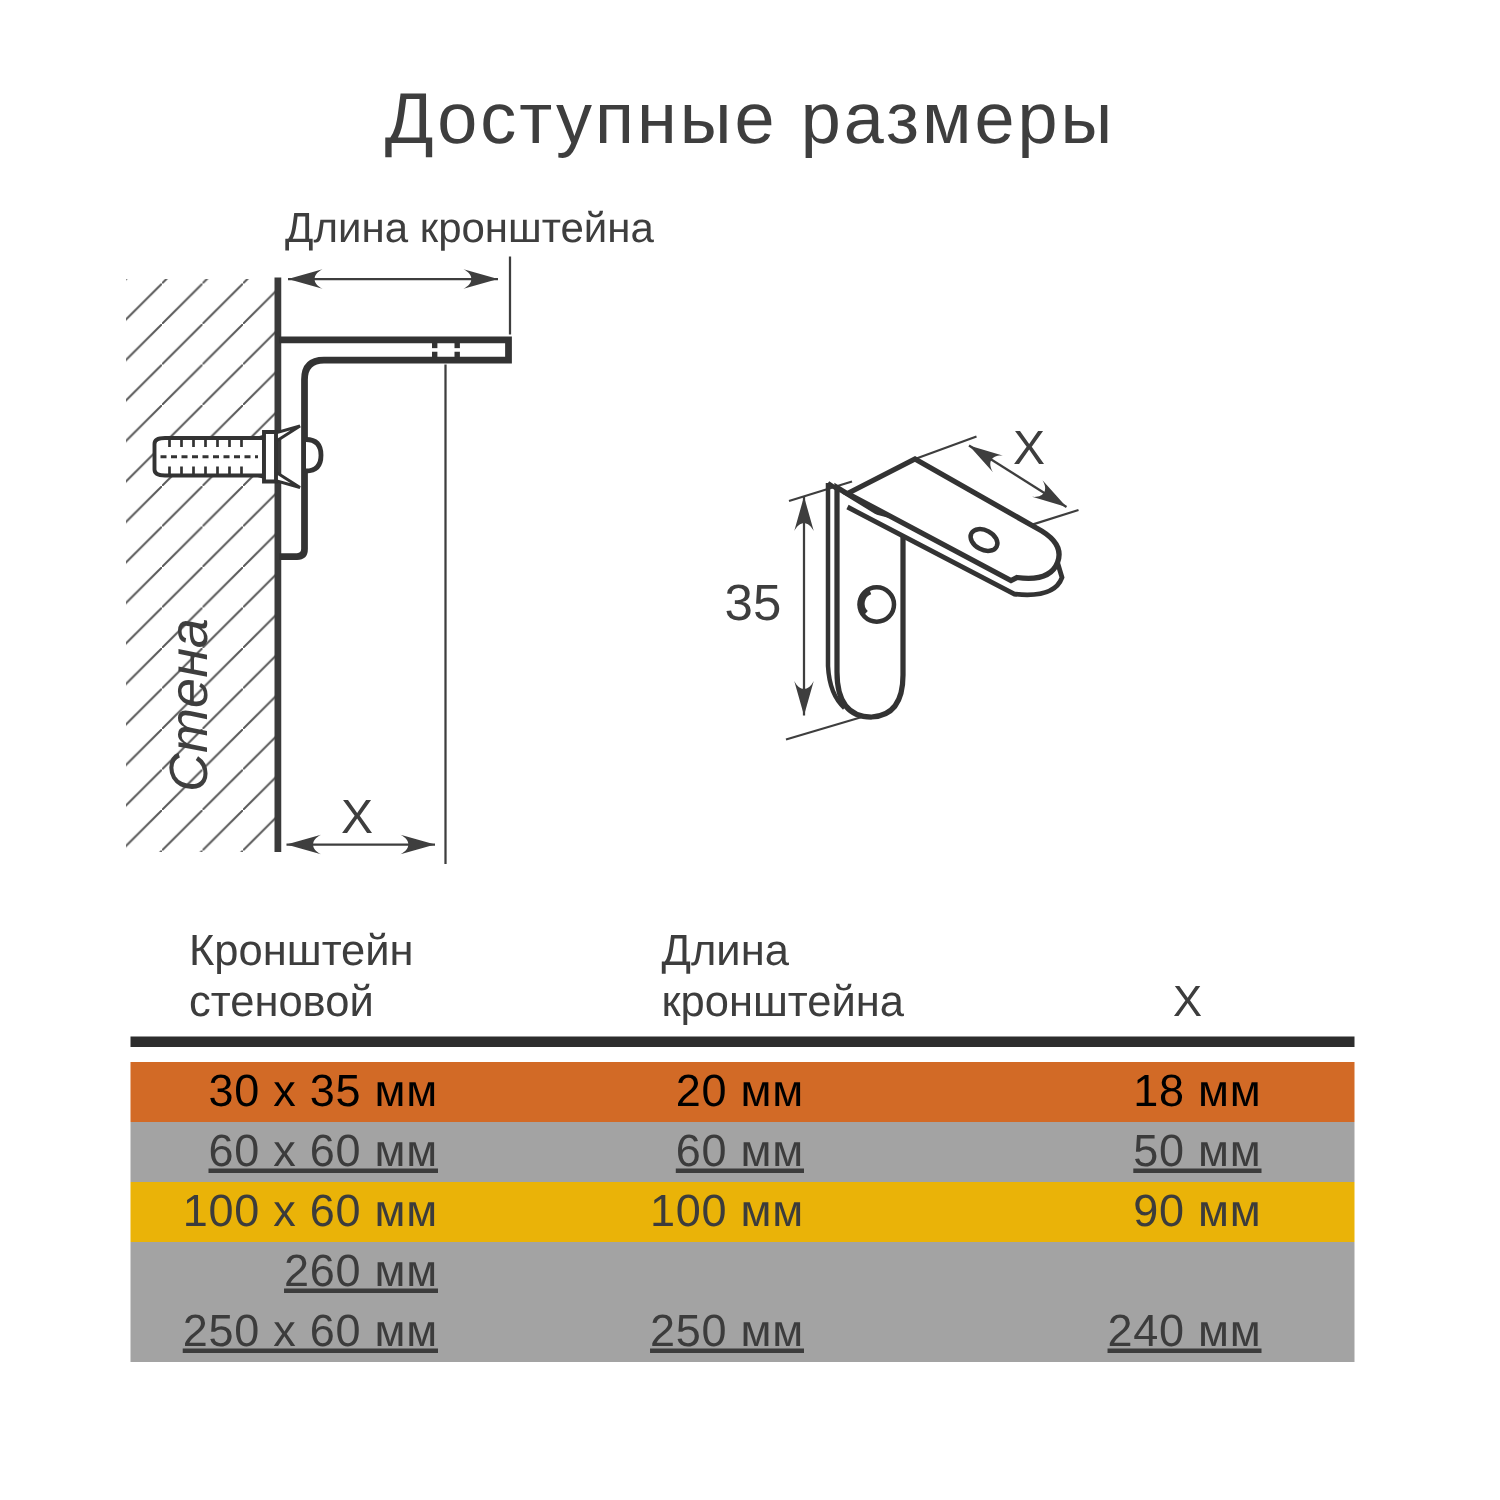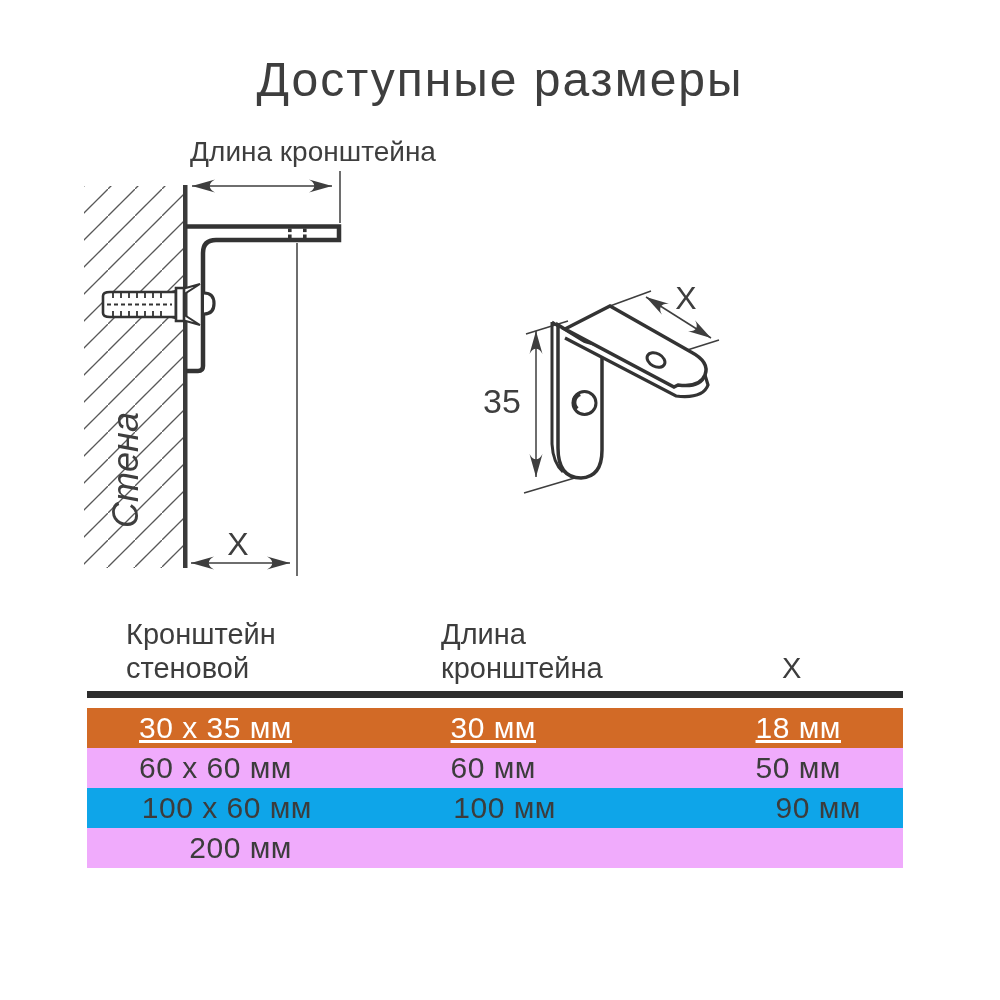--- a/index.html
+++ b/index.html
@@ -15,23 +15,23 @@
   .table-header{position:relative;height:81px;}
   .hdr{position:absolute;top:7px;font-size:29px;font-weight:300;line-height:34px;color:#3d3d3d;white-space:pre-line;}
   .hdr-col1{left:39px;}
   .hdr-col2{left:354px;}
   .hdr-col3{left:695px;top:41px;}
   .header-divider{height:7px;background:#2d2d2d;}
   .rows{margin-top:10px;}
   .trow{display:grid;grid-template-columns:205px 244px 305px 62px;height:40px;
     align-items:center;font-size:30px;font-weight:300;letter-spacing:0.5px;color:#3c3c3c;}
   .trow .cell{text-align:right;}
-  .row-highlight{background:#d26a26;color:#ffffff;text-decoration:underline;}
-  .row-alt{background:#0ea5e9;padding-left:20px;}
-  .row-plain{background:#f0abfc;}
+  .row-highlight{background:#d26a26;color:#000000;}
+  .row-alt{background:#eab308;}
+  .row-plain{background:#a3a3a3;text-decoration:underline;}
 </style>
 </head>
 <body>
 
 <div class="canvas">
 
   <div class="page-title">Доступные размеры</div>
 
   <svg class="diagram-svg" viewBox="0 0 1000 1000" xmlns="http://www.w3.org/2000/svg">
     <defs>
@@ -123,36 +123,42 @@
       <div class="hdr hdr-col1">Кронштейн
 стеновой</div>
       <div class="hdr hdr-col2">Длина
 кронштейна</div>
       <div class="hdr hdr-col3">X</div>
     </div>
     <div class="header-divider"></div>
     <div class="rows">
       <div class="trow row-highlight">
         <div class="cell">30 x 35 мм</div>
-        <div class="cell">30 мм</div>
+        <div class="cell">20 мм</div>
         <div class="cell">18 мм</div>
         <div></div>
       </div>
       <div class="trow row-plain">
         <div class="cell">60 x 60 мм</div>
         <div class="cell">60 мм</div>
         <div class="cell">50 мм</div>
         <div></div>
       </div>
       <div class="trow row-alt">
         <div class="cell">100 x 60 мм</div>
         <div class="cell">100 мм</div>
         <div class="cell">90 мм</div>
         <div></div>
       </div>
       <div class="trow row-plain">
-        <div class="cell">200 мм</div>
+        <div class="cell">260 мм</div>
+        <div></div>
+      </div>
+      <div class="trow row-plain">
+        <div class="cell">250 x 60 мм</div>
+        <div class="cell">250 мм</div>
+        <div class="cell">240 мм</div>
         <div></div>
       </div>
     </div>
   </div>
 
 </div>
 
 </body></html>

